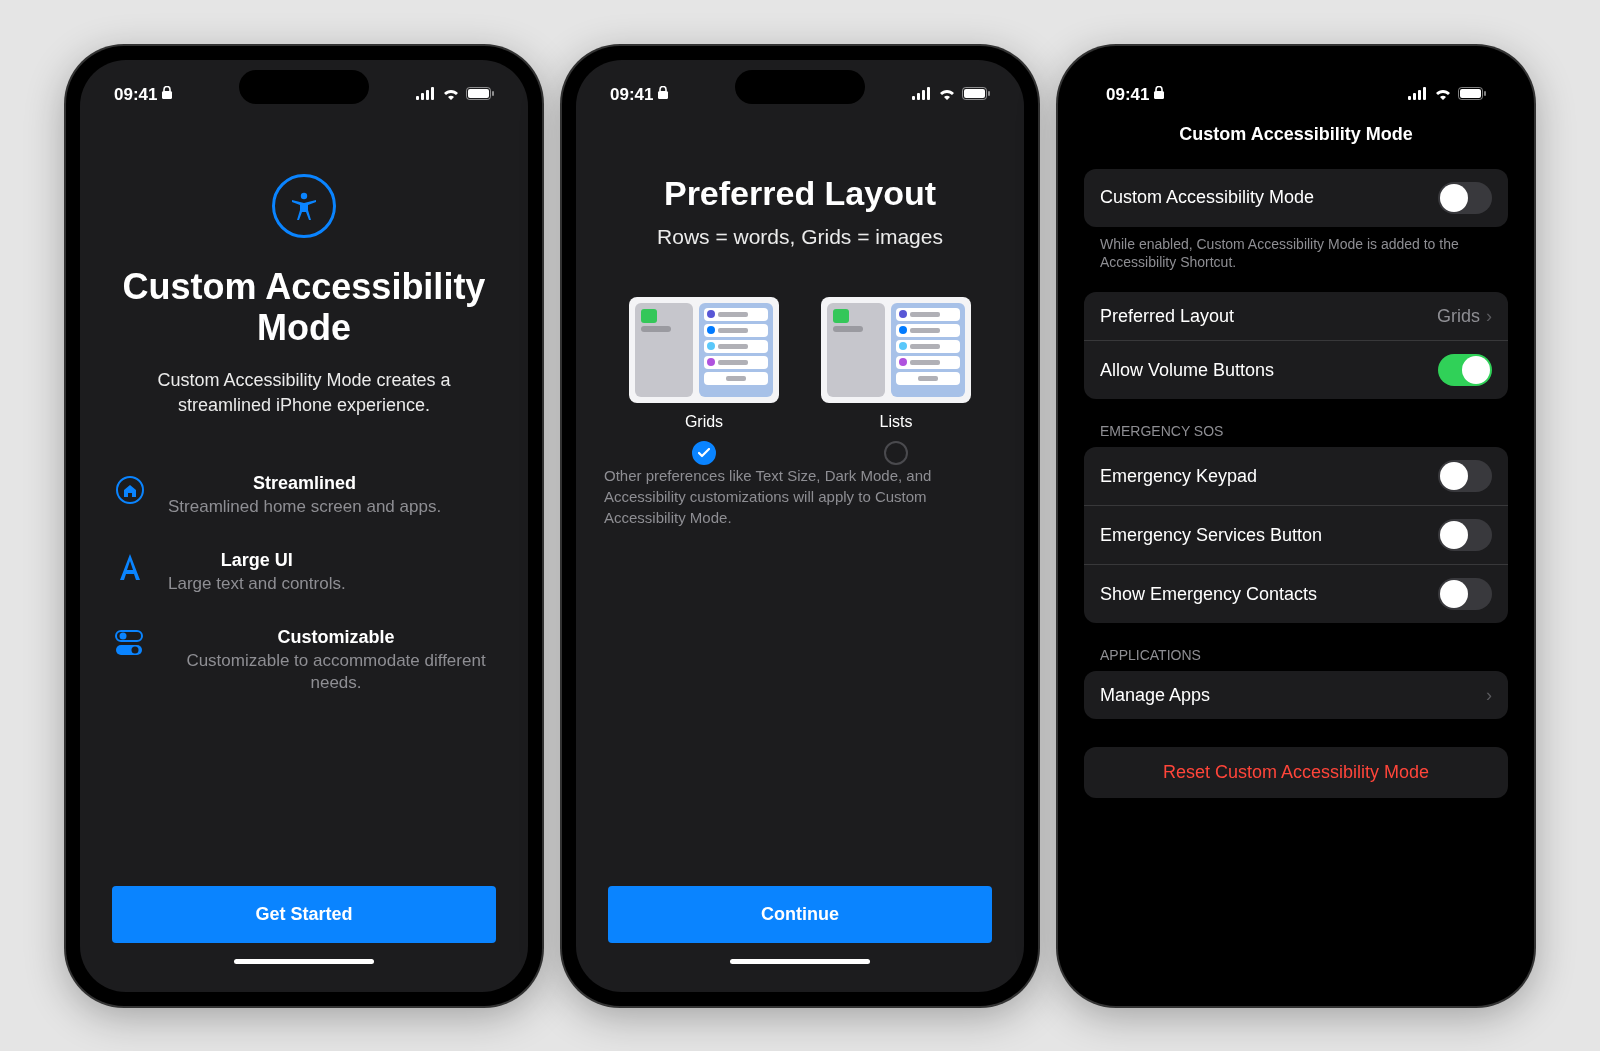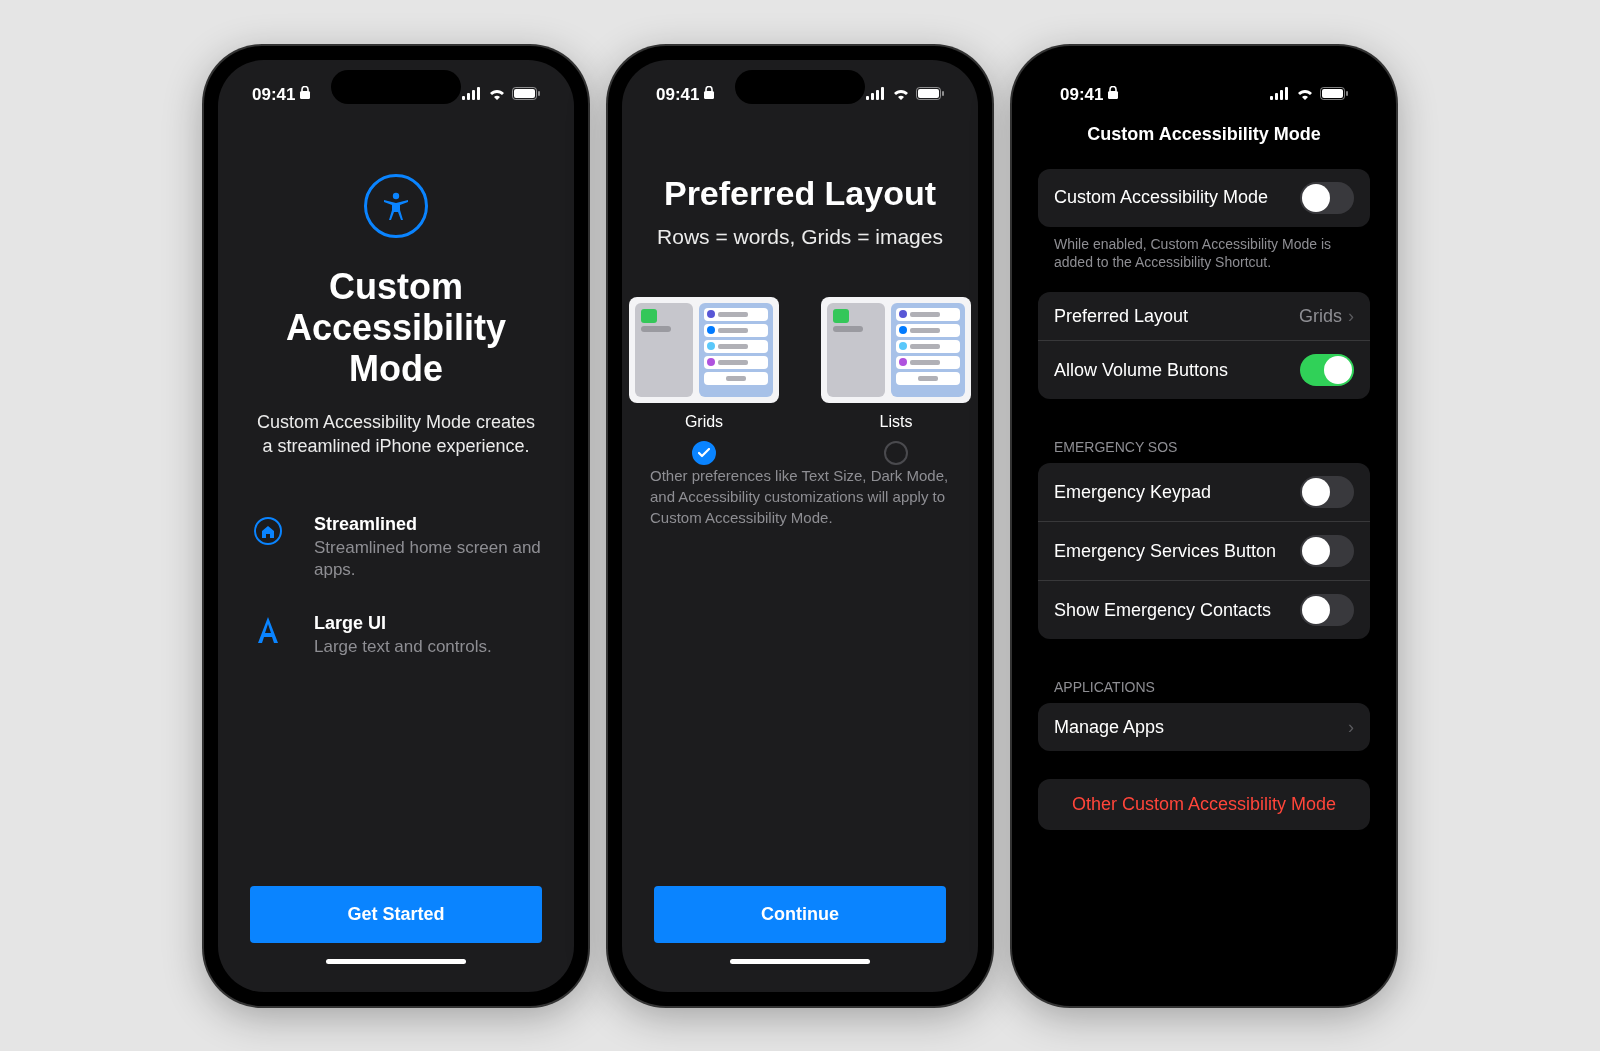--- a/index.html
+++ b/index.html
@@ -7,21 +7,21 @@
     background: #e5e5e5;
     font-family: -apple-system, BlinkMacSystemFont, "Segoe UI", sans-serif;
     display: flex;
     justify-content: center;
     align-items: center;
     min-height: 100vh;
     gap: 20px;
     padding: 20px;
   }
   .phone {
-    width: 384px;
+    width: 476px;
     height: 960px;
     background: #000;
     border-radius: 58px;
     padding: 14px;
     position: relative;
     box-shadow: 0 0 0 2px #333, 0 10px 40px rgba(0,0,0,0.3);
   }
   .phone::before {
     content: "";
     position: absolute;
@@ -95,22 +95,23 @@
   }
   .features {
     margin-top: 56px;
     display: flex;
     flex-direction: column;
     gap: 32px;
     padding-left: 8px;
   }
   .feature {
     display: flex;
-    gap: 28px;
+    gap: 20px;
     align-items: flex-start;
+    text-align: center;
   }
   .feature-icon {
     width: 36px;
     display: flex;
     justify-content: center;
     color: #0a84ff;
     flex-shrink: 0;
     padding-top: 2px;
   }
   .feature-title { font-size: 18px; font-weight: 600; }
@@ -237,21 +238,21 @@
   .list-row + .list-row { border-top: 0.5px solid #38383a; }
   .group-footer {
     font-size: 14px;
     color: #8e8e93;
     padding: 8px 16px 0;
     line-height: 1.35;
   }
   .group-header {
     font-size: 14px;
     color: #8e8e93;
-    padding: 40px 16px 8px;
+    padding: 24px 16px 8px;
     text-transform: uppercase;
   }
   .row-value { color: #8e8e93; display: flex; align-items: center; gap: 6px;}
   .chevron { color: #5a5a5e; }
   .toggle {
     width: 54px;
     height: 32px;
     border-radius: 16px;
     position: relative;
     cursor: pointer;
@@ -338,20 +339,34 @@
         </div>
         <div class="feature">
           <div class="feature-icon">
             <svg width="28" height="30" viewBox="0 0 28 30" fill="#0a84ff">
                 <path d="M14 2l10 26h-4l-2-6H10l-2 6H4L14 2zm-3 16h6l-3-9-3 9z"></path>
               </svg>
           </div>
           <div>
             <div class="feature-title">Large UI</div>
             <div class="feature-desc">Large text and controls.</div>
+          </div>
+        </div>
+        <div class="feature">
+          <div class="feature-icon">
+            <svg width="32" height="28" viewBox="0 0 32 28">
+                <rect x="2" y="2" width="26" height="10" rx="5" stroke="#0a84ff" stroke-width="2" fill="none"></rect>
+                <circle cx="9" cy="7" r="3.5" fill="#0a84ff"></circle>
+                <rect x="2" y="16" width="26" height="10" rx="5" fill="#0a84ff"></rect>
+                <circle cx="21" cy="21" r="3.5" fill="#1c1c1e"></circle>
+              </svg>
+          </div>
+          <div>
+            <div class="feature-title">Customizable</div>
+            <div class="feature-desc">Customizable to accommodate different needs.</div>
           </div>
         </div>
       </div>
       <div class="spacer"></div>
       <button class="primary-btn">Get Started</button>
       <div class="home-indicator"></div>
     </div>
   </div>
 </div>
 
@@ -540,16 +555,16 @@
       </div>
 
       <div class="group-header">APPLICATIONS</div>
       <div class="list-group">
         <div class="list-row">
           <span>Manage Apps</span>
           <span class="chevron">›</span>
         </div>
       </div>
 
-      <div class="reset-btn">Other Custom Accessibility Mode</div>
+      <div class="reset-btn">Reset Custom Accessibility Mode</div>
     </div>
   </div>
 </div>
 
 </body></html>

